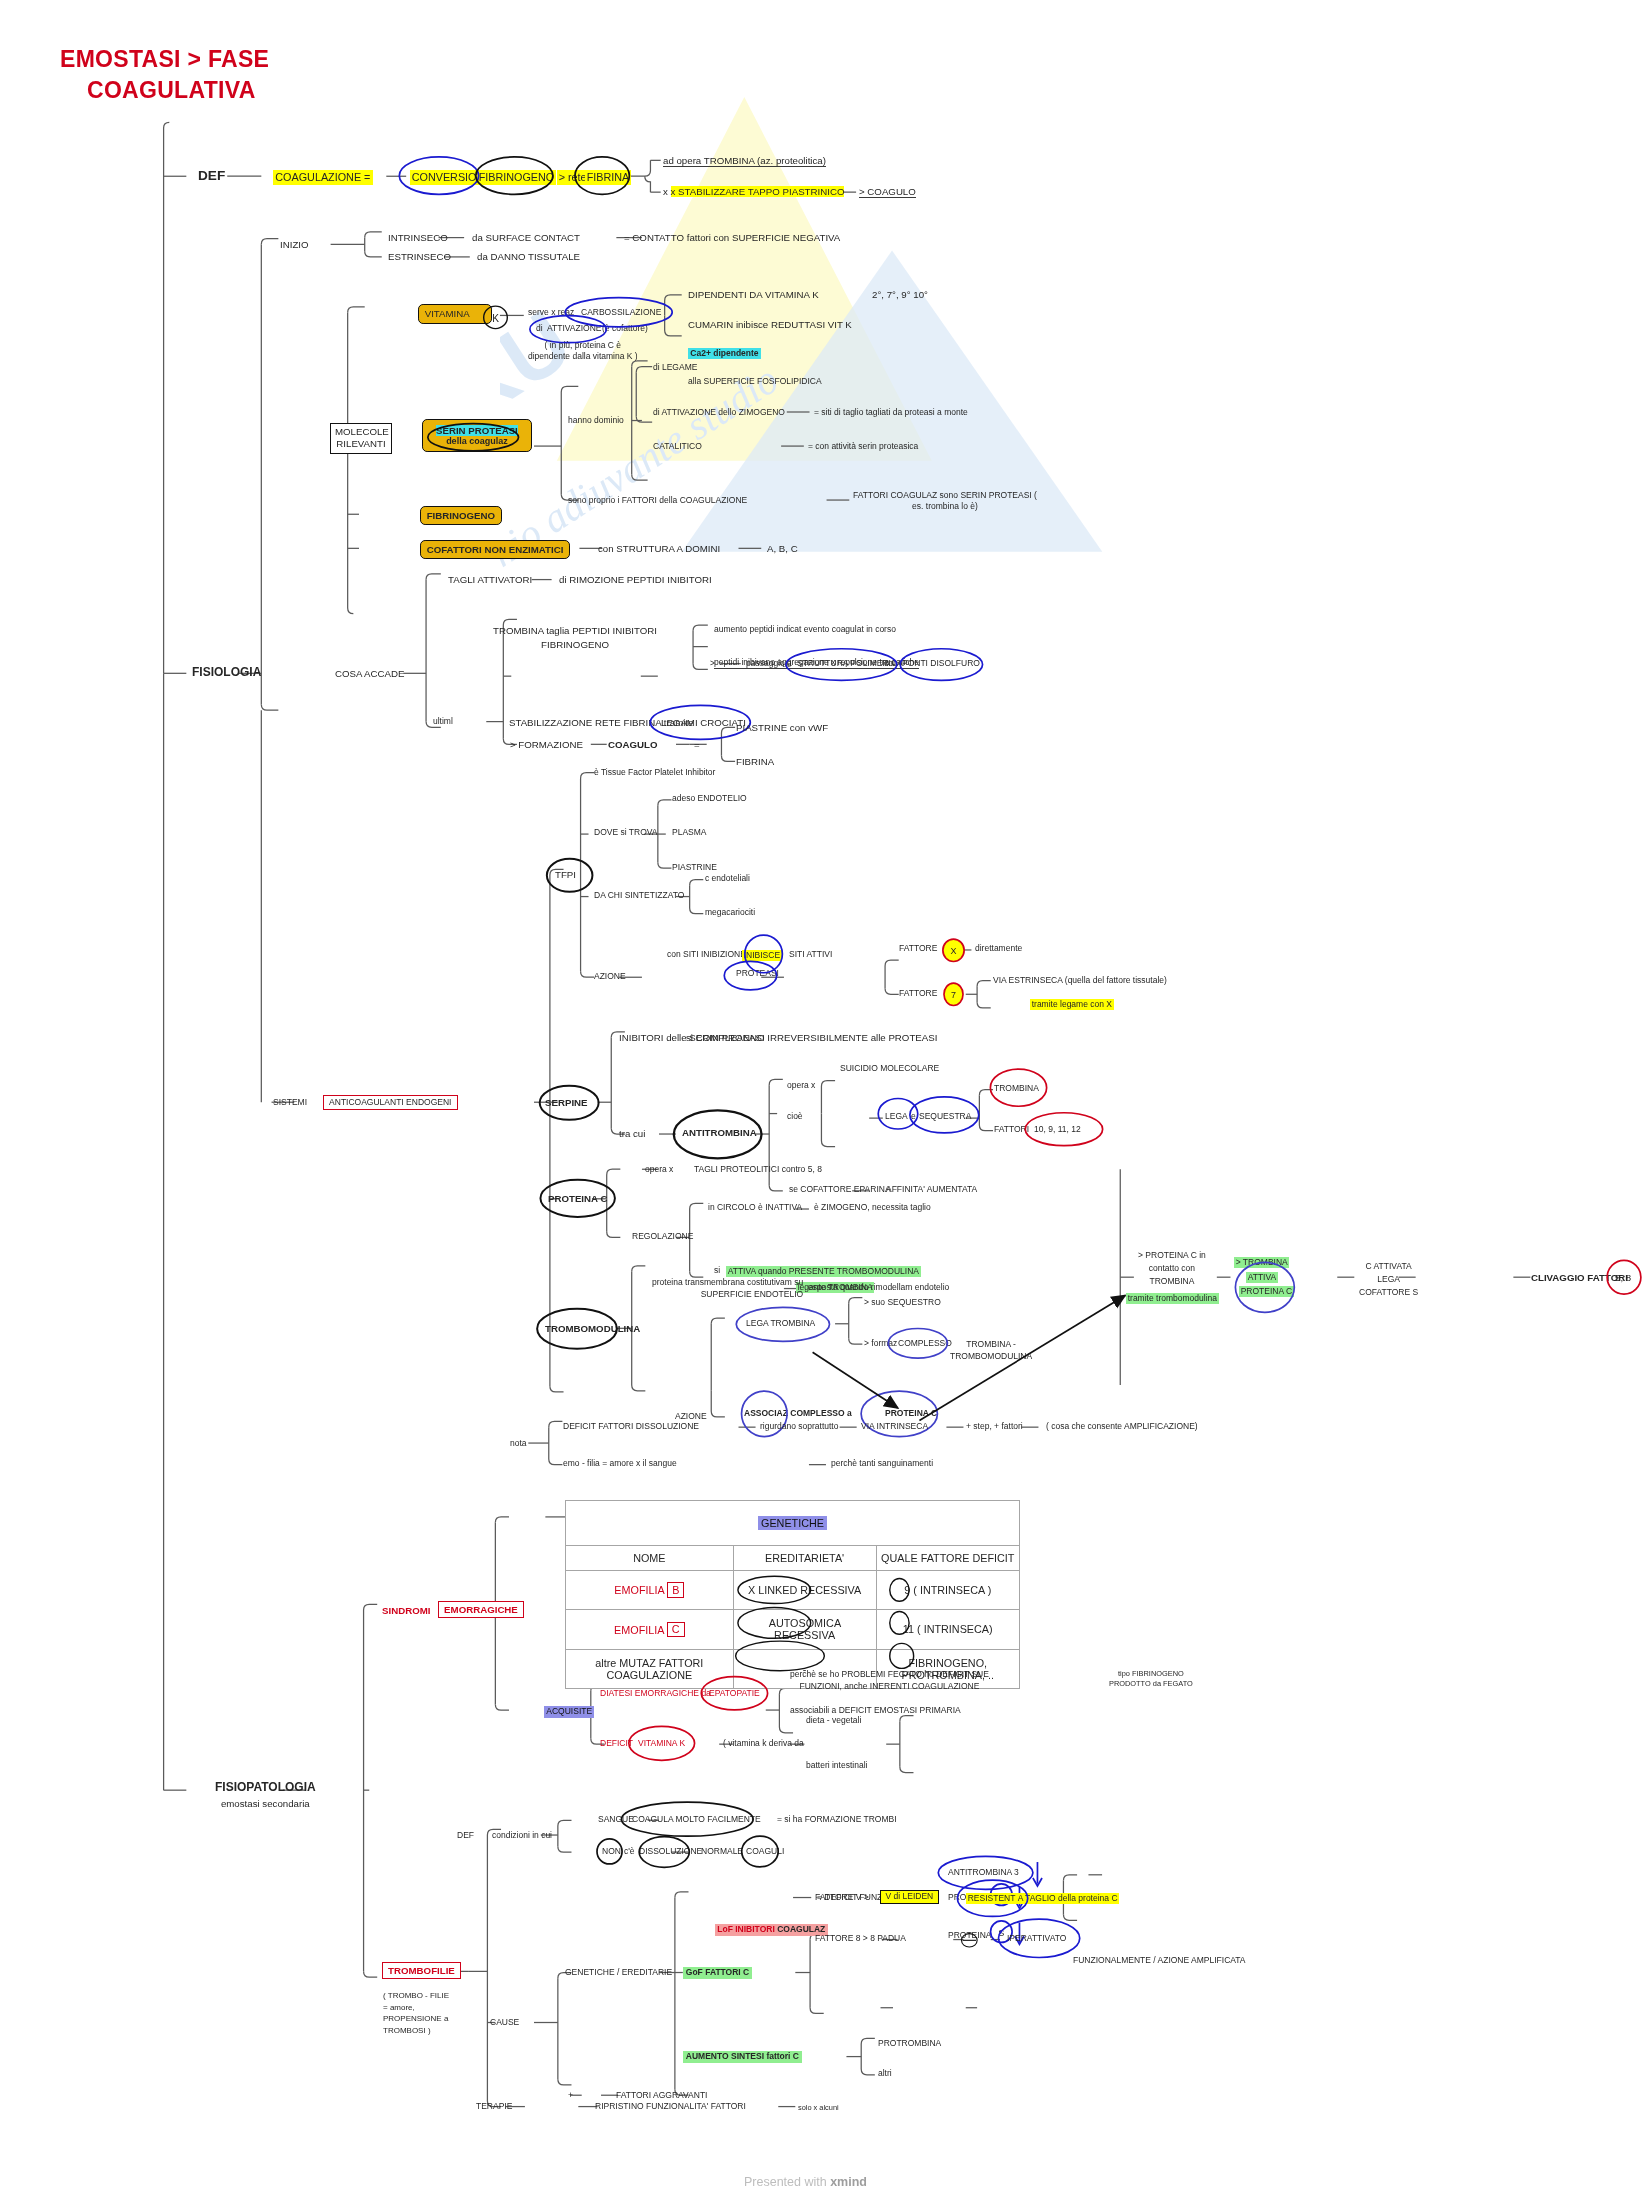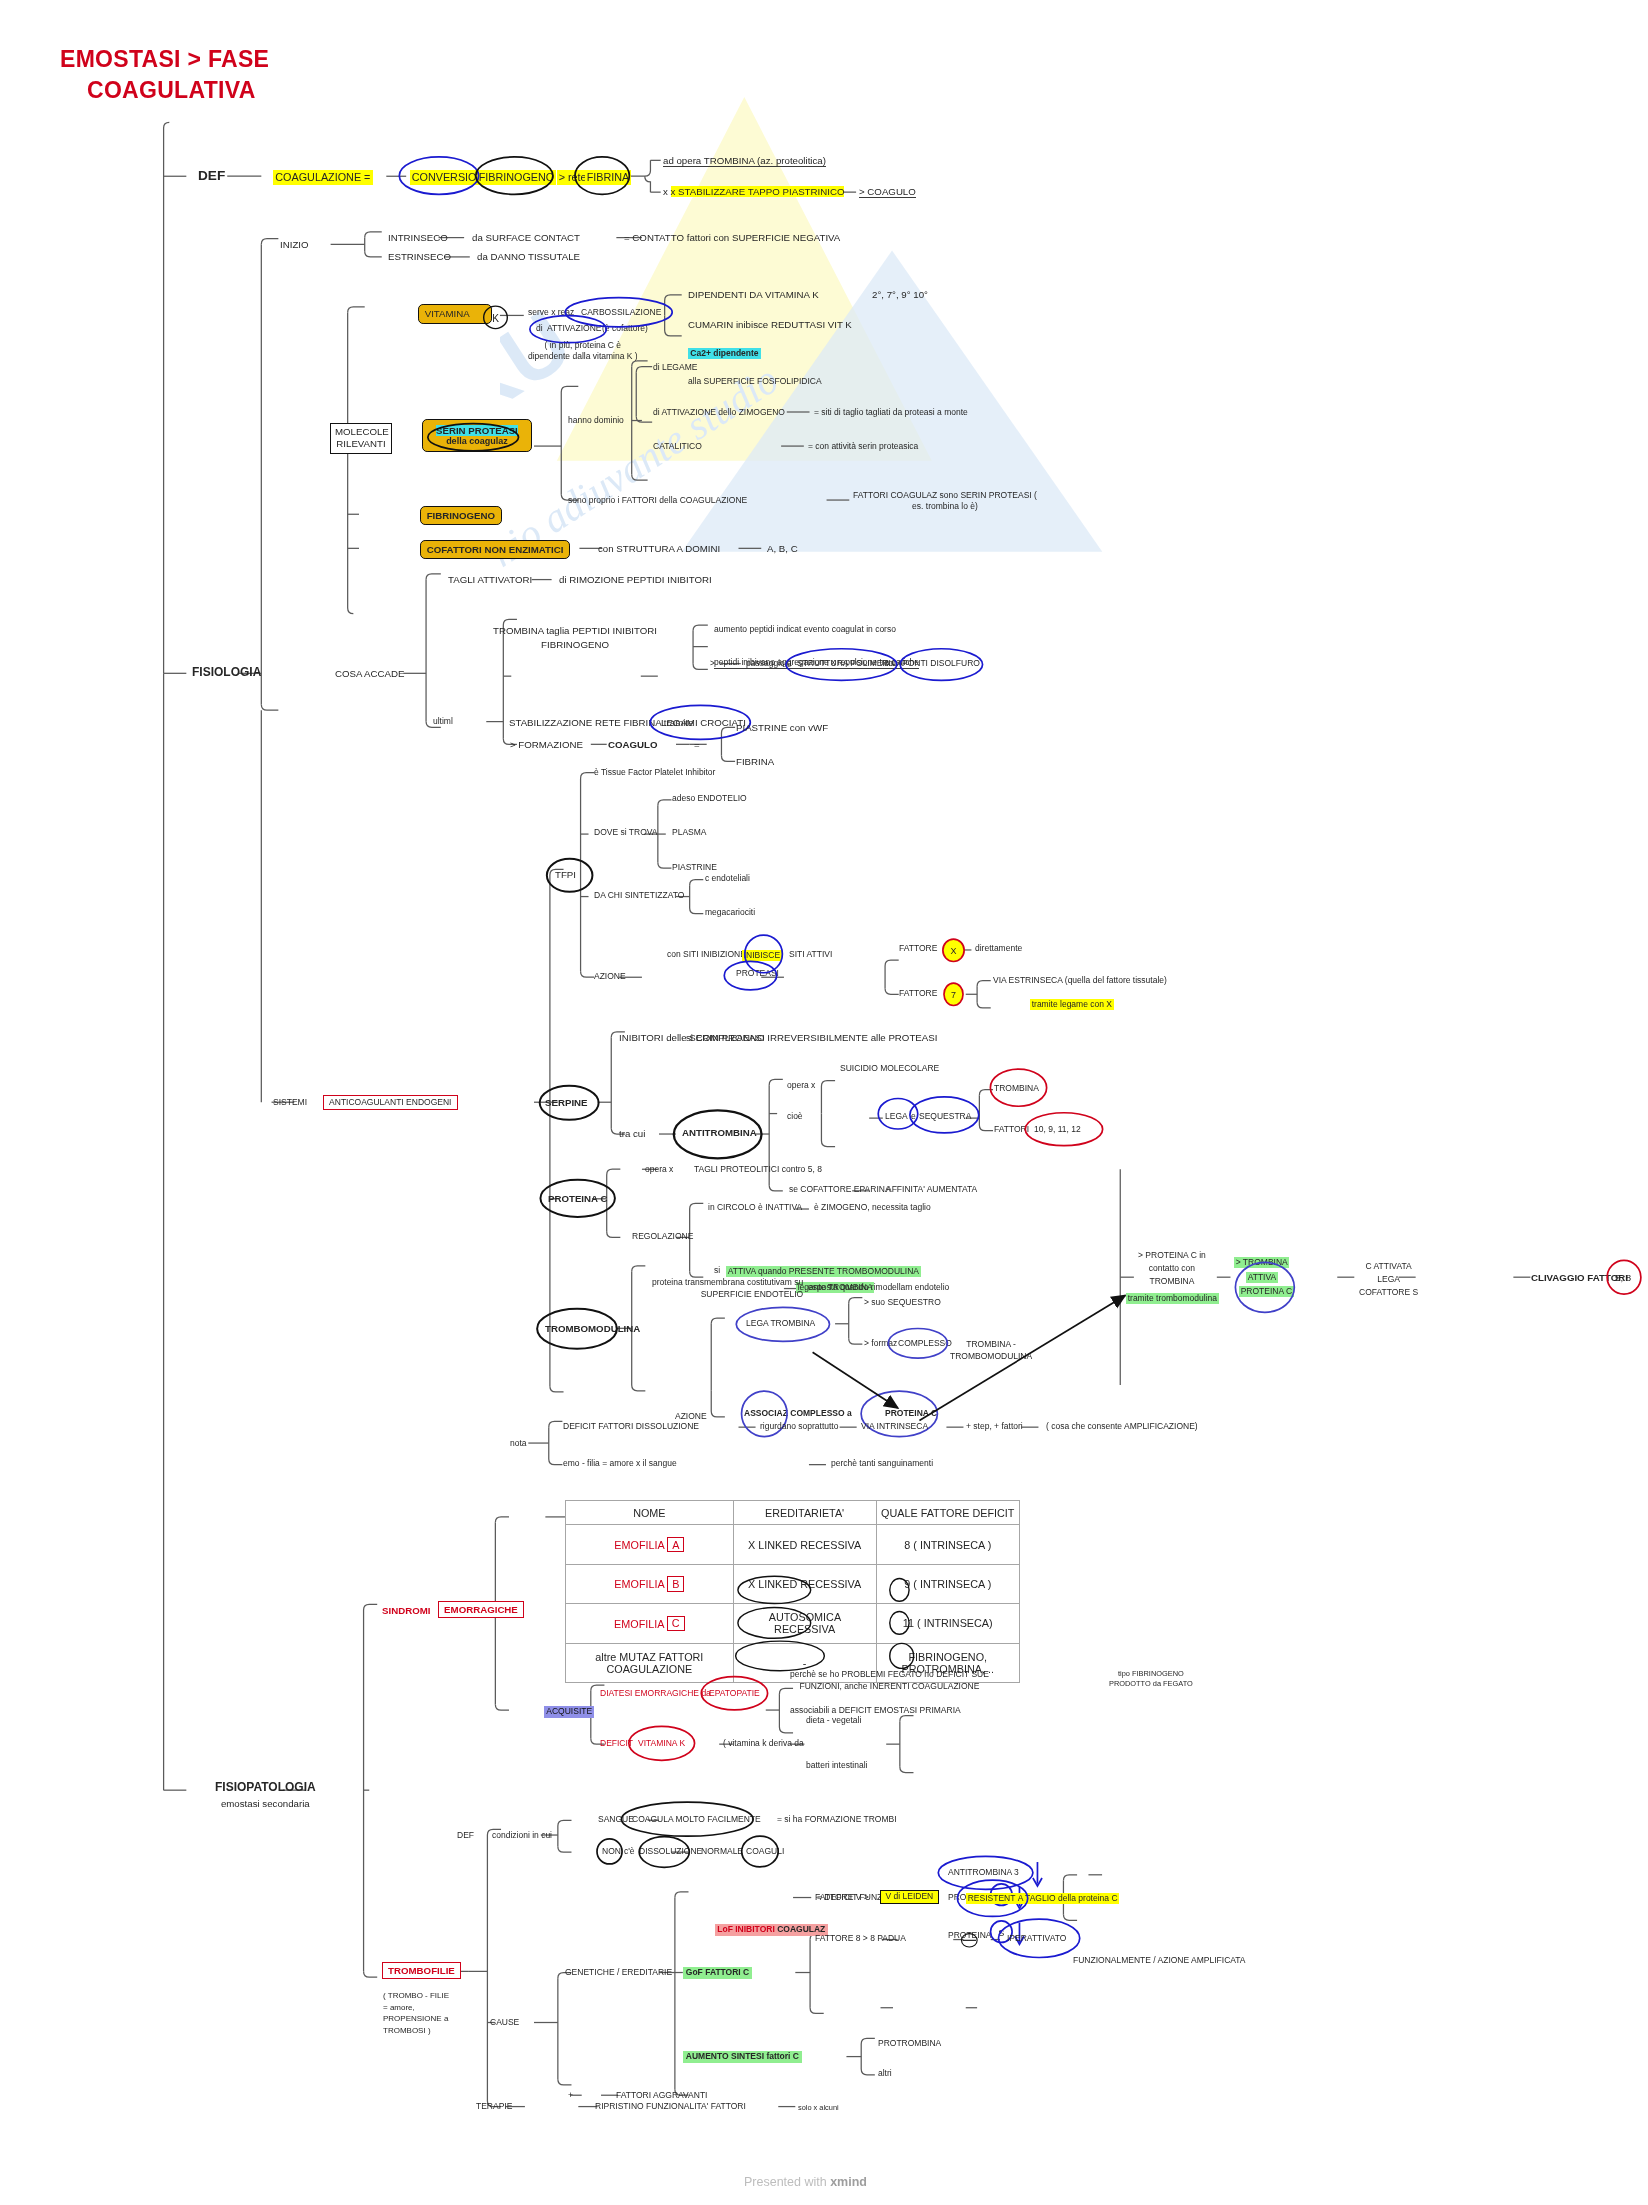--- a/index.html
+++ b/index.html
@@ -550,29 +550,29 @@
   <div class="node t-xs" style="left:966px;top:1422px;">+ step, + fattori</div>
   <div class="node t-xs" style="left:1046px;top:1422px;">( cosa che consente AMPLIFICAZIONE)</div>
   <div class="node t-xs" style="left:563px;top:1459px;">emo - filia = amore x il sangue</div>
   <div class="node t-xs" style="left:831px;top:1459px;">perchè tanti sanguinamenti</div>
 
   <div class="node t-s b red" style="left:382px;top:1605px;">SINDROMI</div>
   <div class="node t-s b red boxred" style="left:438px;top:1601px;">EMORRAGICHE</div>
 
   <table class="gen" style="left:565px;top:1500px;width:455px;">
     <tbody>
+        <tr>
+      <td colspan="3" style="height:33px;">
+        <span class="hl-p" style="padding:1.1px 2.8px;">GENETICHE</span>
+      </td>
+    </tr>
     <tr>
       <th style="width:170px;">NOME</th>
       <th style="width:142px;">EREDITARIETA'</th>
       <th style="width:142px;">QUALE FATTORE DEFICIT</th>
-    </tr>
-    <tr>
-      <td style="height:27px;"><span class="red">EMOFILIA</span> <span class="red boxredsm">A</span></td>
-      <td><span>X LINKED</span> <span>RECESSIVA</span></td>
-      <td><span>8</span> <span>( INTRINSECA )</span></td>
     </tr>
     <tr>
       <td style="height:27px;"><span class="red">EMOFILIA</span> <span class="red boxredsm">B</span></td>
       <td><span>X LINKED</span> <span>RECESSIVA</span></td>
       <td><span>9</span> <span>( INTRINSECA )</span></td>
     </tr>
     <tr>
       <td style="height:27px;"><span class="red">EMOFILIA</span> <span class="red boxredsm">C</span></td>
       <td><span>AUTOSOMICA</span> <span>RECESSIVA</span></td>
       <td><span>11</span> <span>( INTRINSECA)</span></td>

